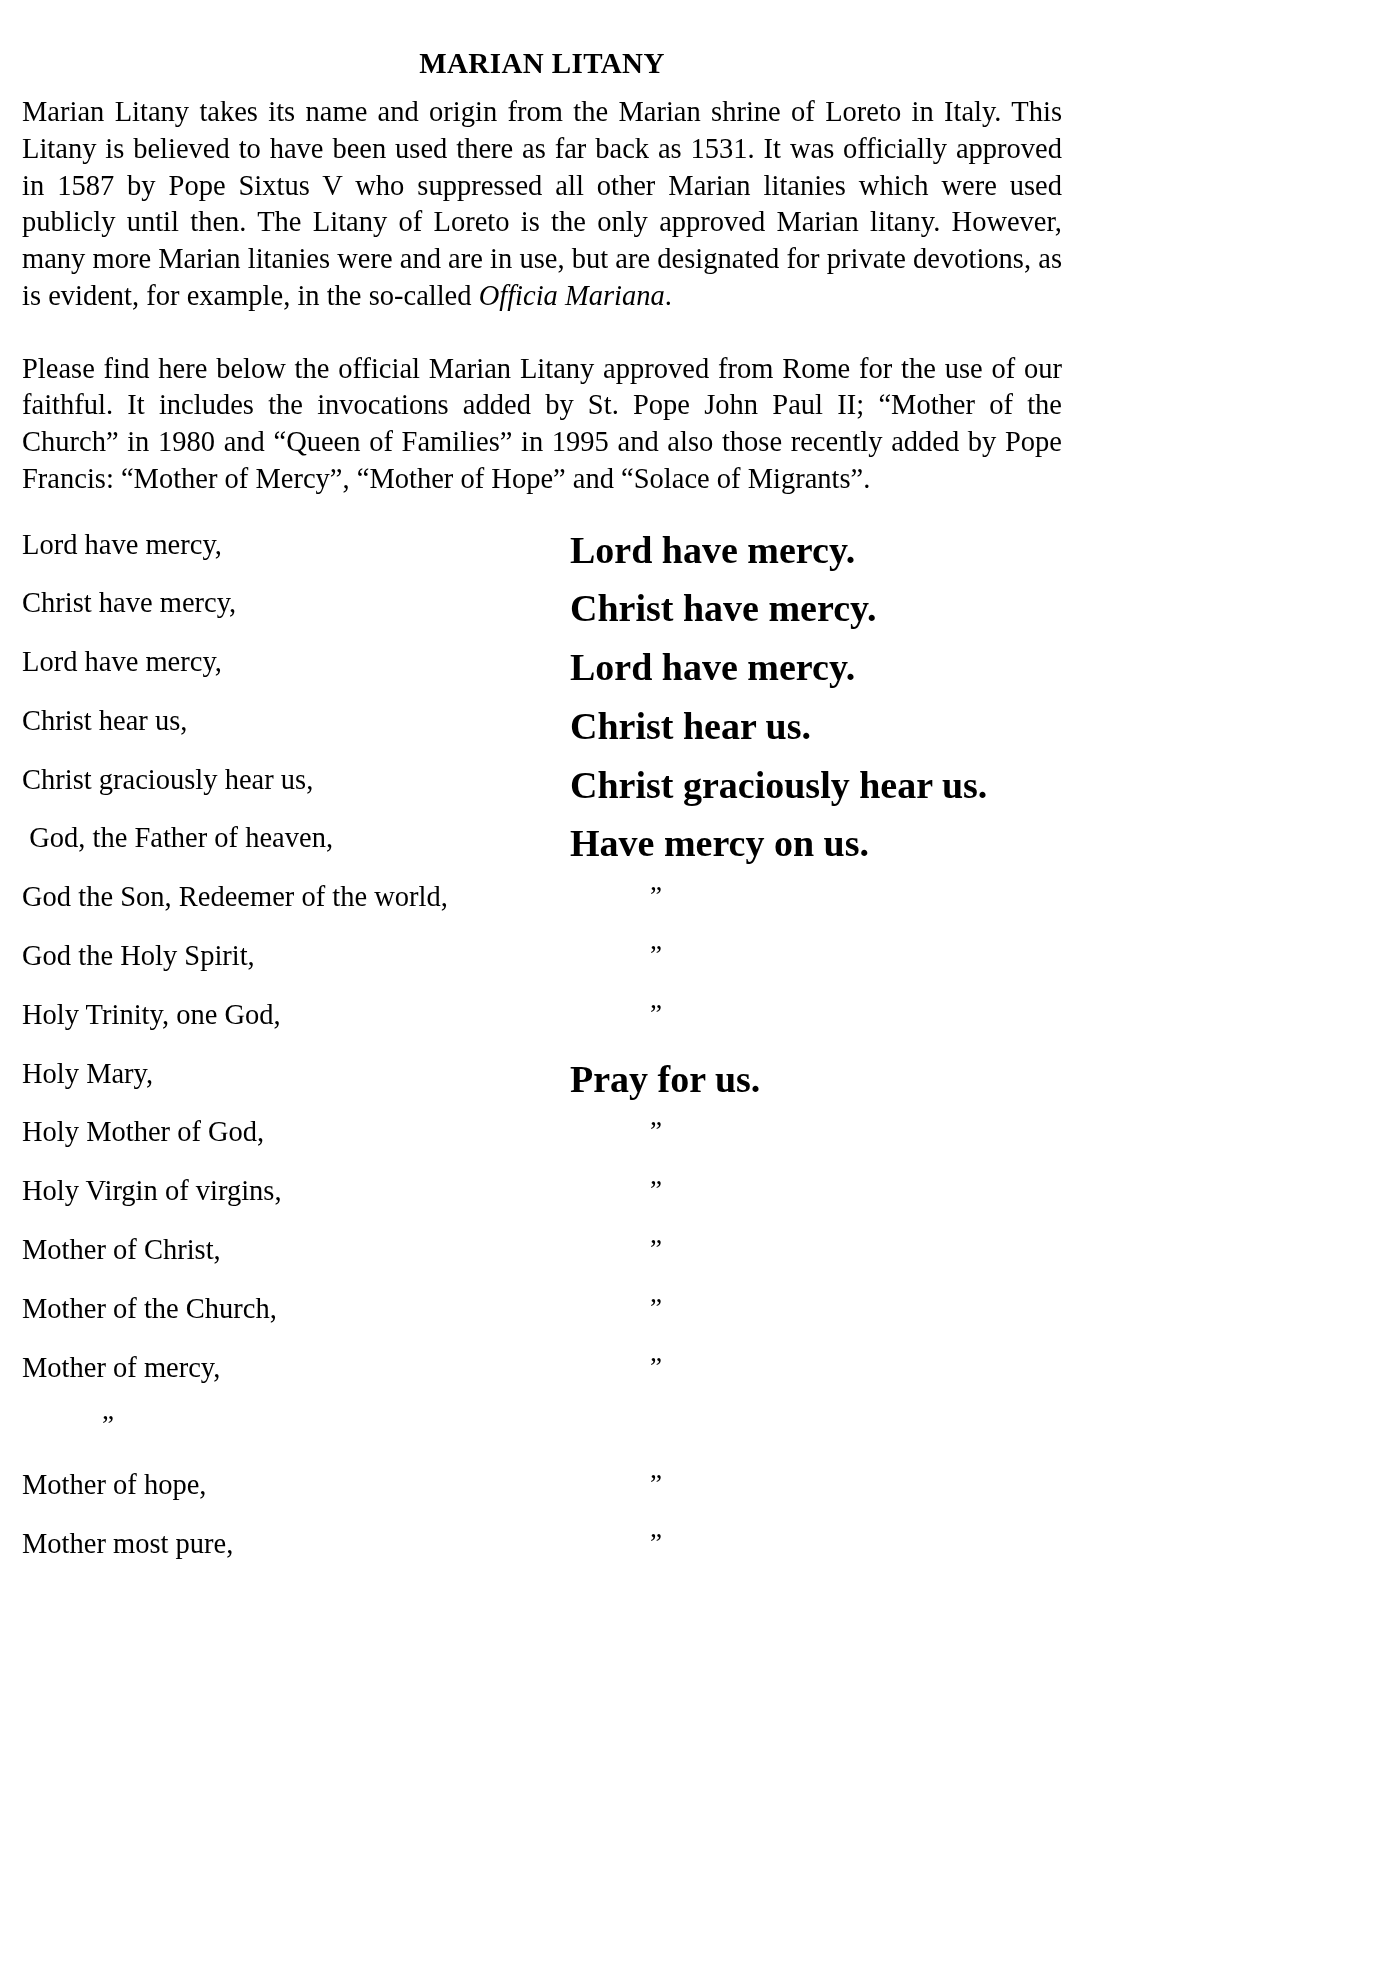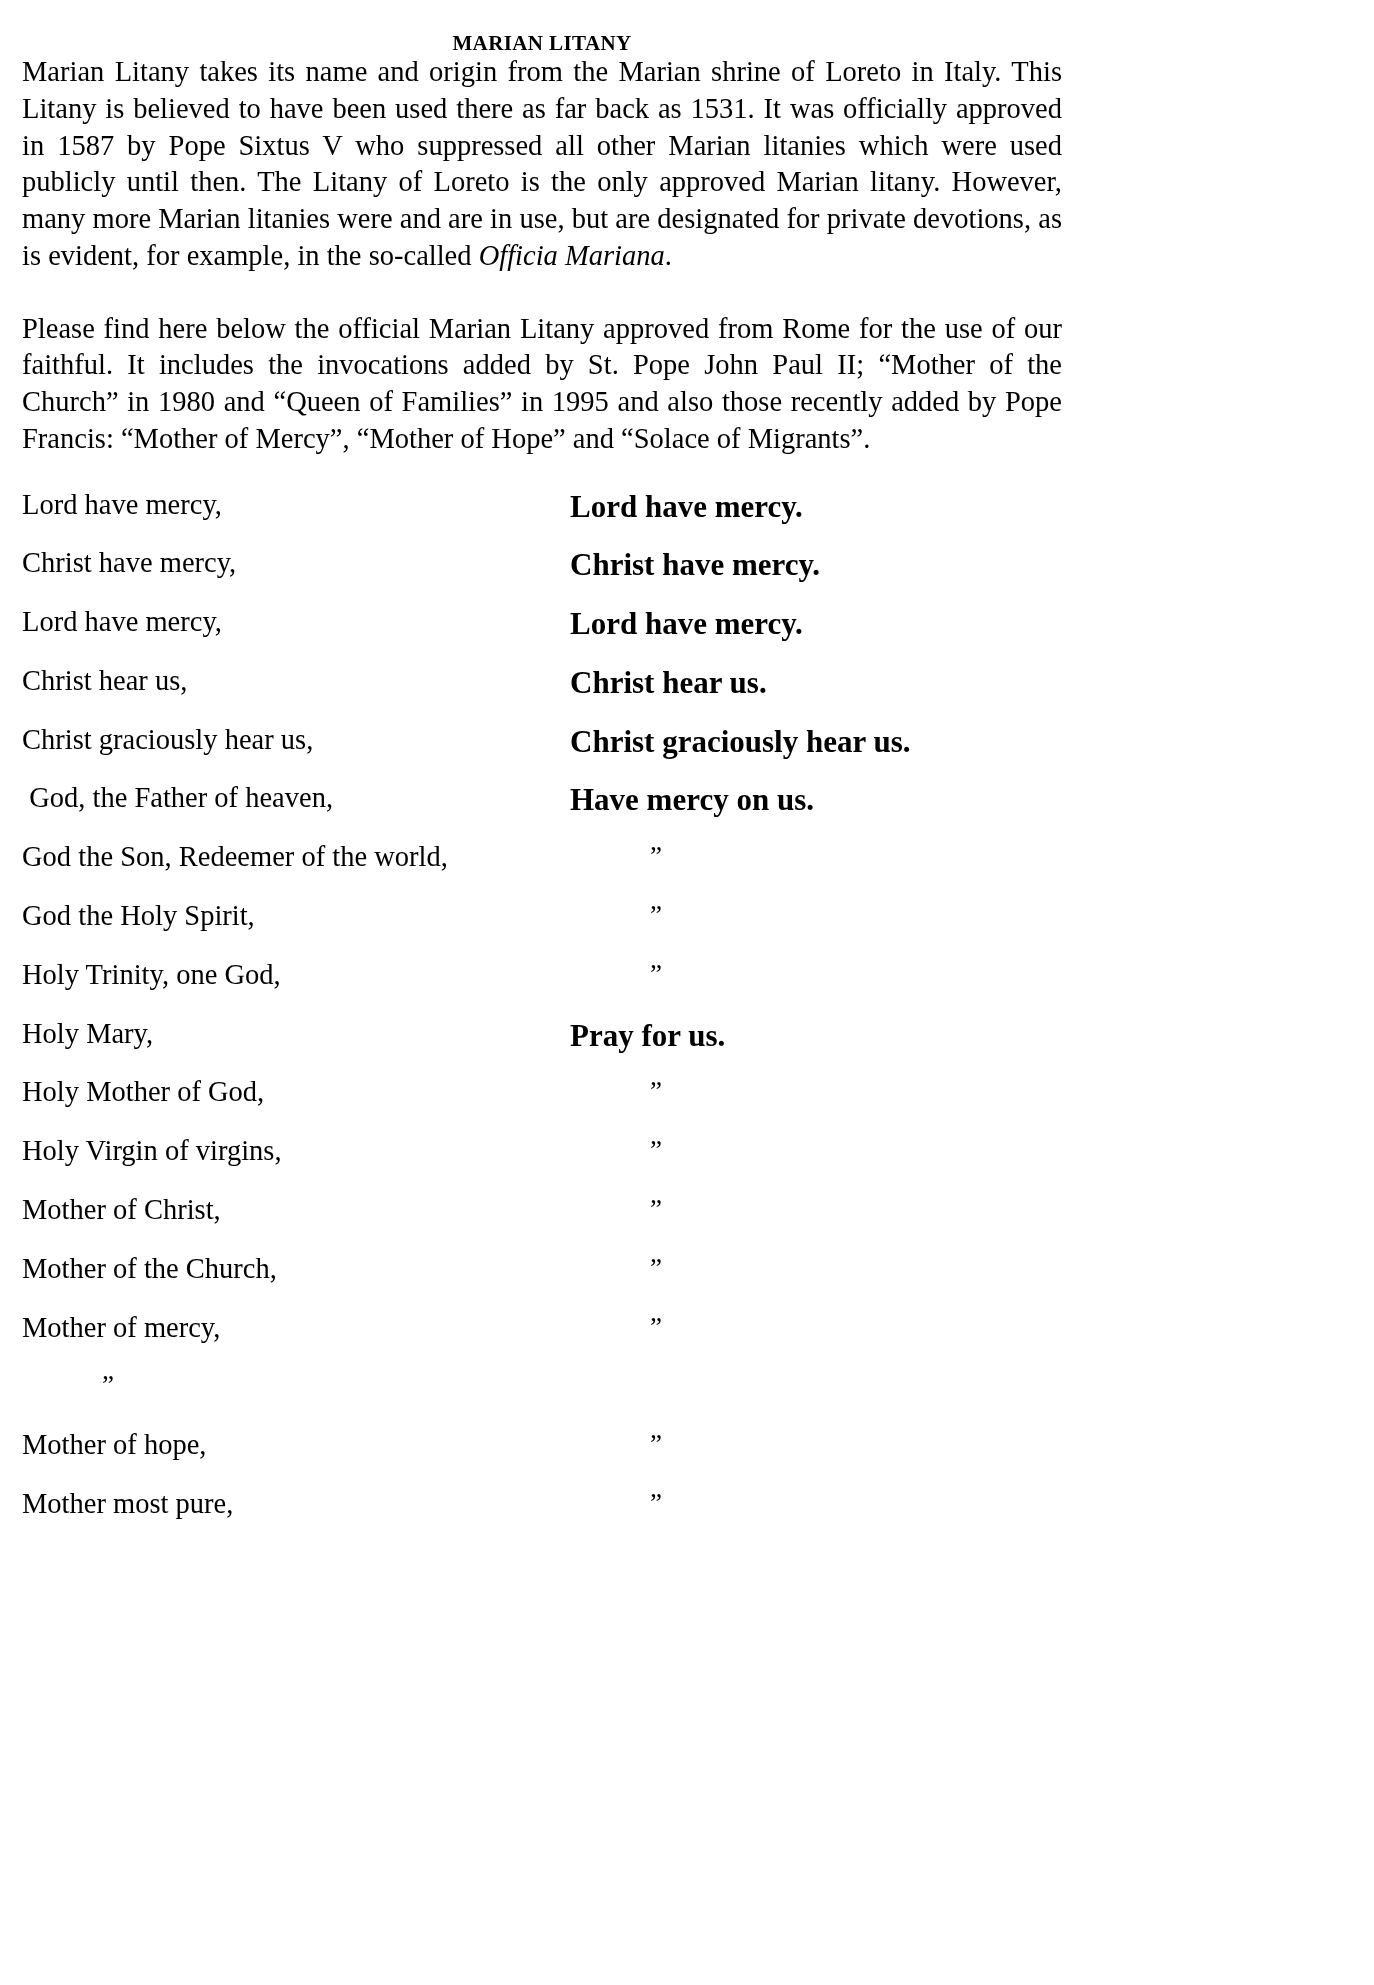--- a/index.html
+++ b/index.html
@@ -25,23 +25,23 @@
   }
   .content {
     position: absolute;
     left: 22px;
     top: 0;
     width: 1040px;
   }
   .doc-title {
     text-align: center;
     font-weight: bold;
-    font-size: 21px;
+    font-size: 29px;
     letter-spacing: 0.4px;
-    margin: 0;
+    margin: 16px;
     padding-top: 33px;
     padding-bottom: 0;
     line-height: 1.0;
   }
   .para {
     font-size: 28.5px;
     line-height: 1.29;
     text-align: justify;
     text-justify: inter-word;
     margin: 0;
@@ -69,21 +69,21 @@
   }
   .invocation {
     width: 548px;
     flex: 0 0 548px;
     font-size: 28.5px;
     line-height: 1.0;
     white-space: pre;
   }
   .response {
     flex: 1 1 auto;
-    font-size: 31px;
+    font-size: 38px;
     line-height: 1.0;
     white-space: pre;
   }
   .response.bold {
     font-weight: bold;
   }
   .response.ditto {
     font-weight: normal;
     padding-left: 80px;
     font-size: 27px;

